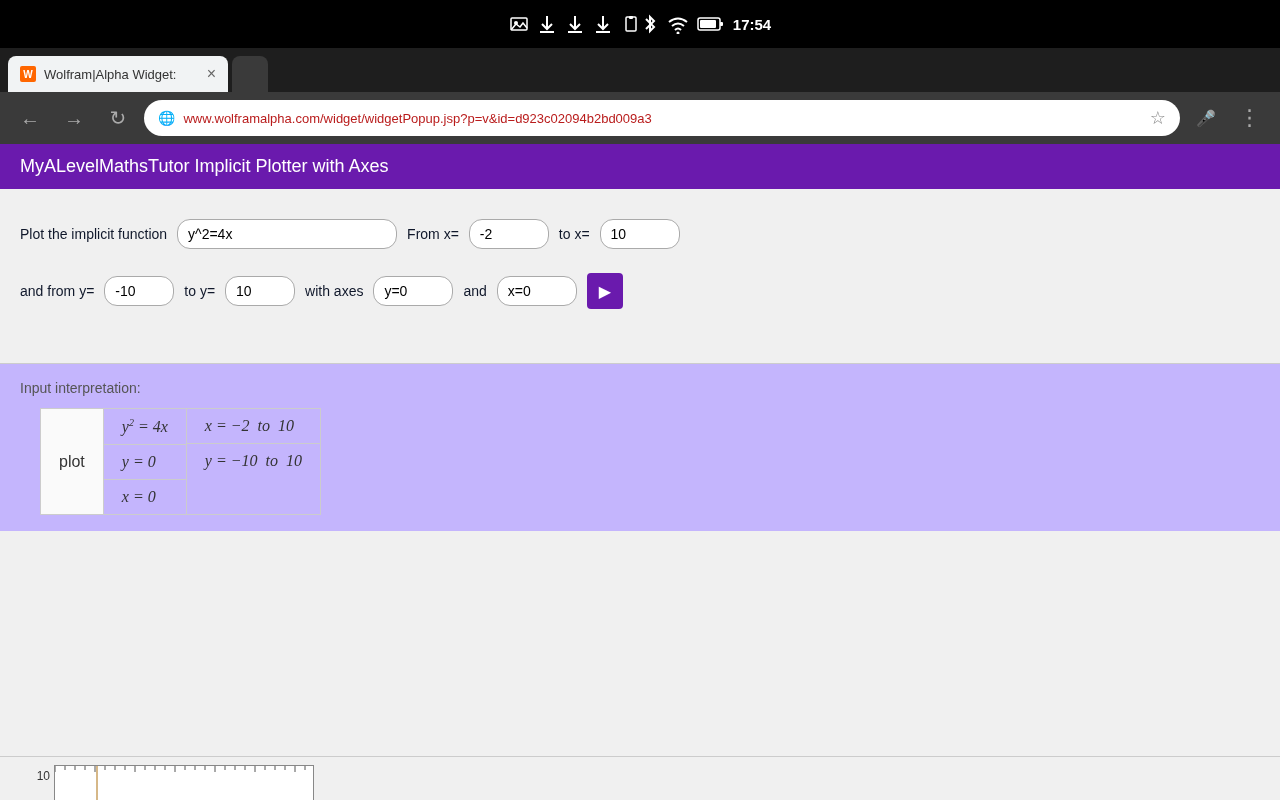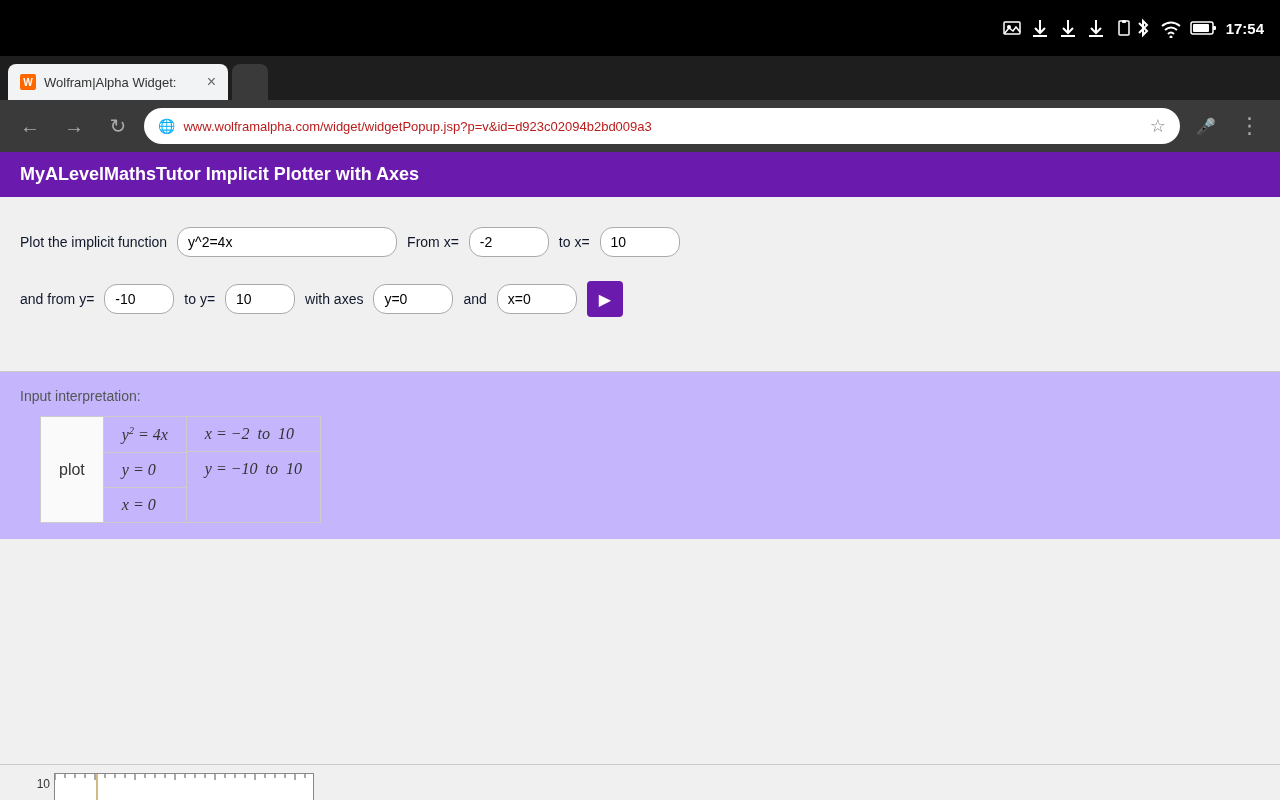--- a/index.html
+++ b/index.html
@@ -1,24 +1,24 @@
 <!DOCTYPE html>
 <html><head>
   <meta charset="utf-8">
   <style>
     * { margin: 0; padding: 0; box-sizing: border-box; }
     body { width: 1280px; height: 800px; background: #000; font-family: sans-serif; overflow: hidden; }
 
     
     .status-bar {
-      height: 56px;
+      height: 48px;
       background: #000;
       display: flex;
       align-items: center;
-      justify-content: flex-end;
+      justify-content: center;
       padding: 8px 16px;
     }
     .status-bar-left { display: flex; gap: 8px; align-items: center; }
     .status-bar-right { display: flex; align-items: center; gap: 8px; color: #fff; font-size: 15px; font-weight: bold; }
     .tab-bar {
       height: 44px;
       display: flex;
       align-items: flex-end;
       padding: 0 8px;
       background: #1e1e1e;
@@ -90,21 +90,21 @@
     .page-content {
       background: #f0f0f0;
       height: calc(800px - 40px - 44px - 52px - 52px);
     }
 
     .widget-header {
       background: #6a1aad;
       padding: 12px 20px;
       color: #fff;
       font-size: 18px;
-      font-weight: bold;
+      font-weight: normal;
     }
 
     .widget-body {
       background: #f0f0f0;
       padding: 30px 20px;
     }
 
     .form-row {
       display: flex;
       align-items: center;

